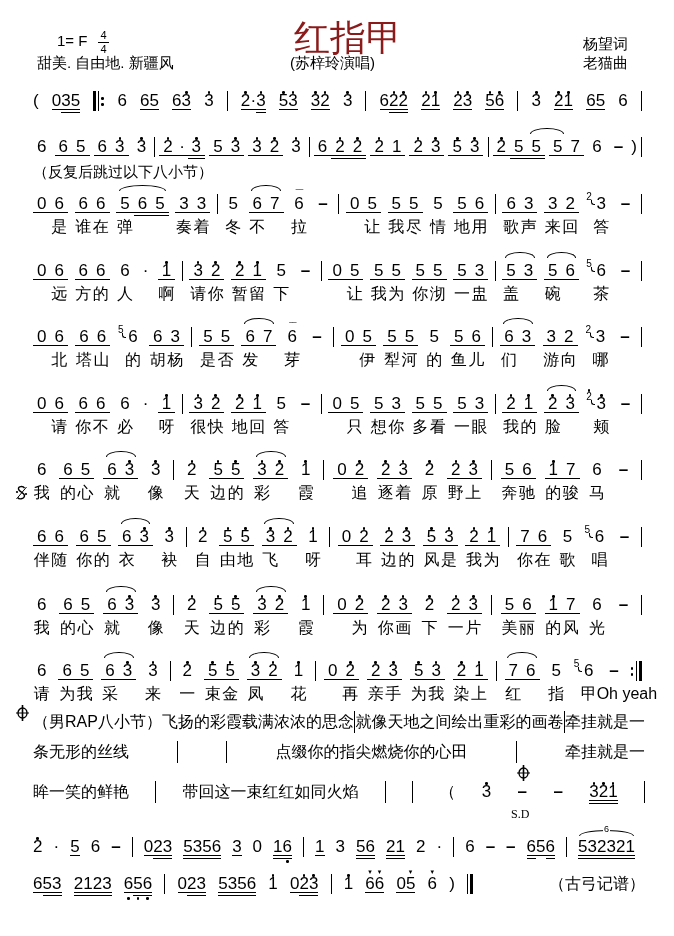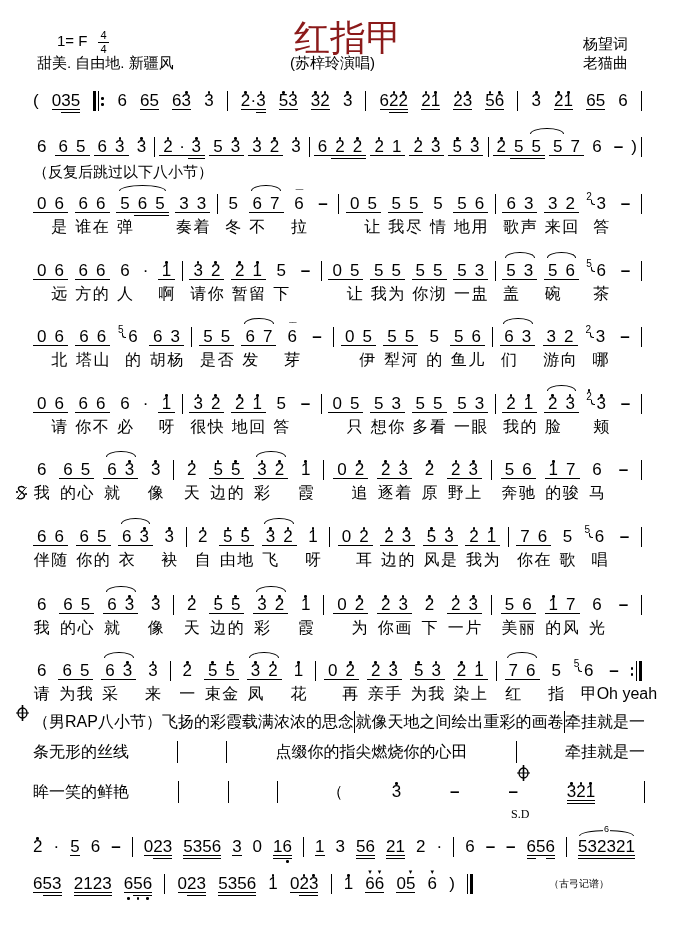--- a/index.html
+++ b/index.html
@@ -10,21 +10,21 @@
 .timesig{position:absolute;left:98px;top:30px;width:11px;font-size:11px;line-height:11px;text-align:center;}
 .timesig .top{display:block;border-bottom:1px solid #000;padding-bottom:1px;}
 .timesig .bot{display:block;padding-top:1px;}
 .style-marking{left:37px;top:54px;font-size:15px;line-height:18px;}
 .title{left:294px;top:21px;font-size:36px;line-height:34px;color:var(--title,#8b1a1a);}
 .performer{left:290px;top:54px;font-size:15px;line-height:18px;}
 .lyricist{left:583px;top:35px;font-size:15px;line-height:18px;}
 .composer{left:583px;top:54px;font-size:15px;line-height:18px;font-family:Liberation Serif, serif;}
 .skip-note{left:33px;top:163px;font-size:15px;line-height:18px;}
 .sd{left:511px;top:807px;font-size:12px;line-height:14px;font-family:"Liberation Serif","DejaVu Serif",serif;}
-.credit{left:549px;top:875px;font-size:10px;line-height:18px;}
+.credit{left:549px;top:875px;font-size:16px;line-height:18px;}
 .segno{left:15px;top:485px;width:13px;height:16px;}
 .coda1{left:15px;top:705px;width:15px;height:16px;}
 .coda2{left:516px;top:765px;width:15px;height:16px;}
 
 
 .row{position:absolute;left:33px;height:22px;display:flex;justify-content:space-between;align-items:flex-start;}
 .row > *{flex:0 0 auto;}
 .row.spaced{--cw:17.5px;}
 .row.compact{--cw:9.5px;}
 .row.text{--cw:9.5px;font-size:16px;}
@@ -866,20 +866,21 @@
         <span class="barline bar">
           <i class="thin"></i>
         </span>
         <span class="seg">牵挂就是一</span>
       </div>
       <div class="row text r12">
         <span class="seg">眸一笑的鲜艳</span>
         <span class="barline bar">
           <i class="thin"></i>
         </span>
+        <span class="seg">带回这一束红红如同火焰</span>
         <span class="barline bar">
           <i class="thin"></i>
         </span>
         <span class="barline bar">
           <i class="thin"></i>
         </span>
         <span class="txt">（</span>
         <span class="grp">
           <span class="note"><span class="dg">3</span><span class="hd" style="top: 1px;"></span></span>
         </span>

